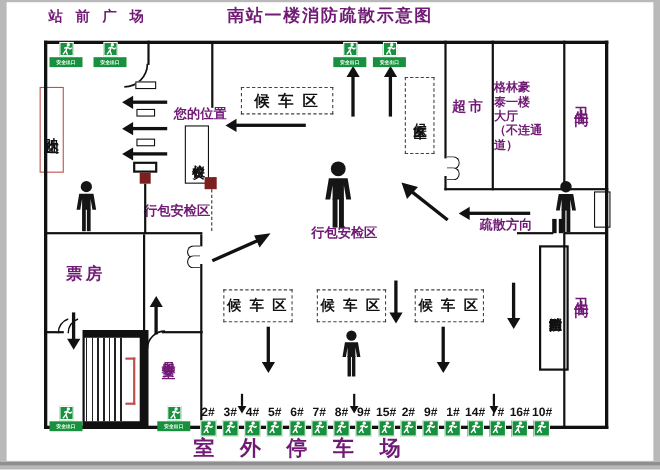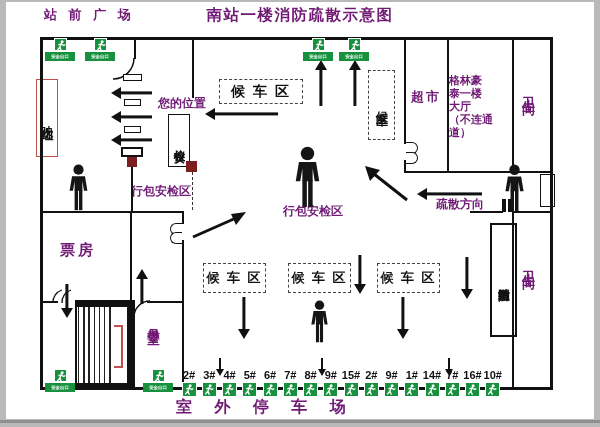--- a/index.html
+++ b/index.html
@@ -85,21 +85,21 @@
   <div class="lbl vt" style="left:146px;top:318px;font-size:12.5px;letter-spacing:2px">母婴室</div>
   <div class="lbl" style="left:411px;top:90px;font-size:13px;letter-spacing:2px">超市</div>
   <div class="lbl" style="left:449px;top:74px;width:63px;font-size:11px;line-height:13px;text-align:left;white-space:pre-line">格林豪
 泰一楼
 大厅
 （不连通道）</div>
   <div class="lbl vt" style="left:520px;top:86px;font-size:13px;letter-spacing:3px">卫生间</div>
   <div class="lbl vt" style="left:520px;top:260px;font-size:13px;letter-spacing:3px">卫生间</div>
   <div class="lbl" style="left:436px;top:198px;font-size:12px">疏散方向</div>
   <div class="lbl" style="left:283px;top:205px;width:52px;text-align:center;font-size:12px">行包安检区</div>
-  <div class="lbl" style="left:176px;top:398px;font-size:16px;letter-spacing:9px">室 外 停 车 场</div>
+  <div class="lbl" style="left:176px;top:398px;font-size:19px;letter-spacing:9px">室 外 停 车 场</div>
 
   <div class="stairs">
       <div class="hatch"></div>
     </div>
   <div class="bracket"></div>
 
   <svg class="ov" style="left:112px;top:57px" width="24" height="24">
     <path d="M22,1 A21,21 0 0 1 1,22" fill="none" stroke="#111" stroke-width="1.5"></path>
   </svg>
   <svg class="ov" style="left:133px;top:300px" width="18" height="18">

